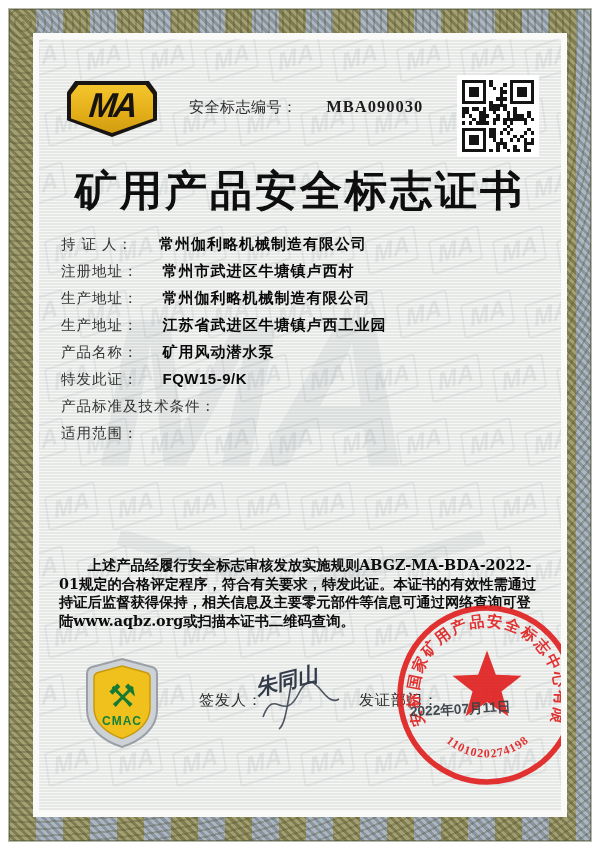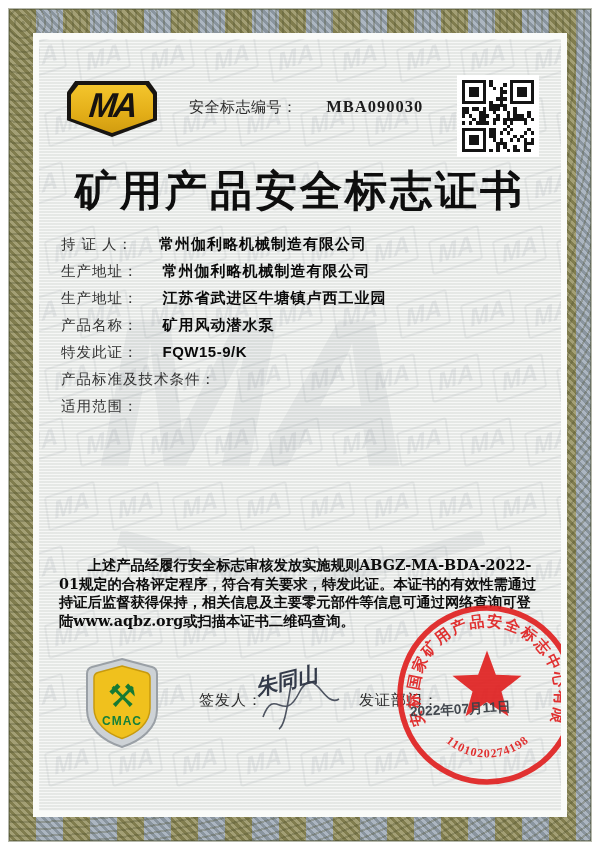--- a/index.html
+++ b/index.html
@@ -333,20 +333,24 @@
     </div>
 
     <div class="title">矿用产品安全标志证书</div>
 
     <div class="fields">
       <div class="frow">
         <span class="lbl">持 证 人：</span>
         <span class="val">常州伽利略机械制造有限公司</span>
       </div>
       <div class="frow">
+        <span class="lbl">注册地址：</span>
+        <span class="val">常州市武进区牛塘镇卢西村</span>
+      </div>
+      <div class="frow">
         <span class="lbl">生产地址：</span>
         <span class="val">常州伽利略机械制造有限公司</span>
       </div>
       <div class="frow">
         <span class="lbl">生产地址：</span>
         <span class="val">江苏省武进区牛塘镇卢西工业园</span>
       </div>
       <div class="frow">
         <span class="lbl">产品名称：</span>
         <span class="val">矿用风动潜水泵</span>

